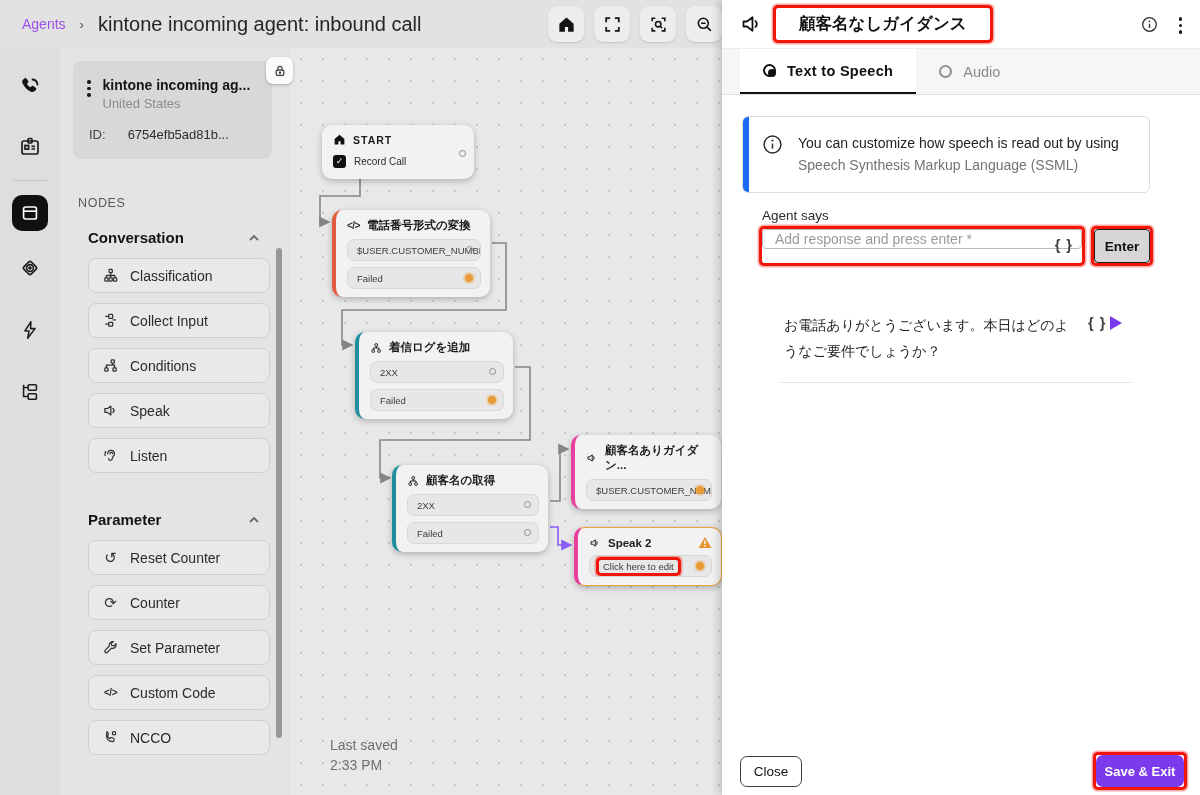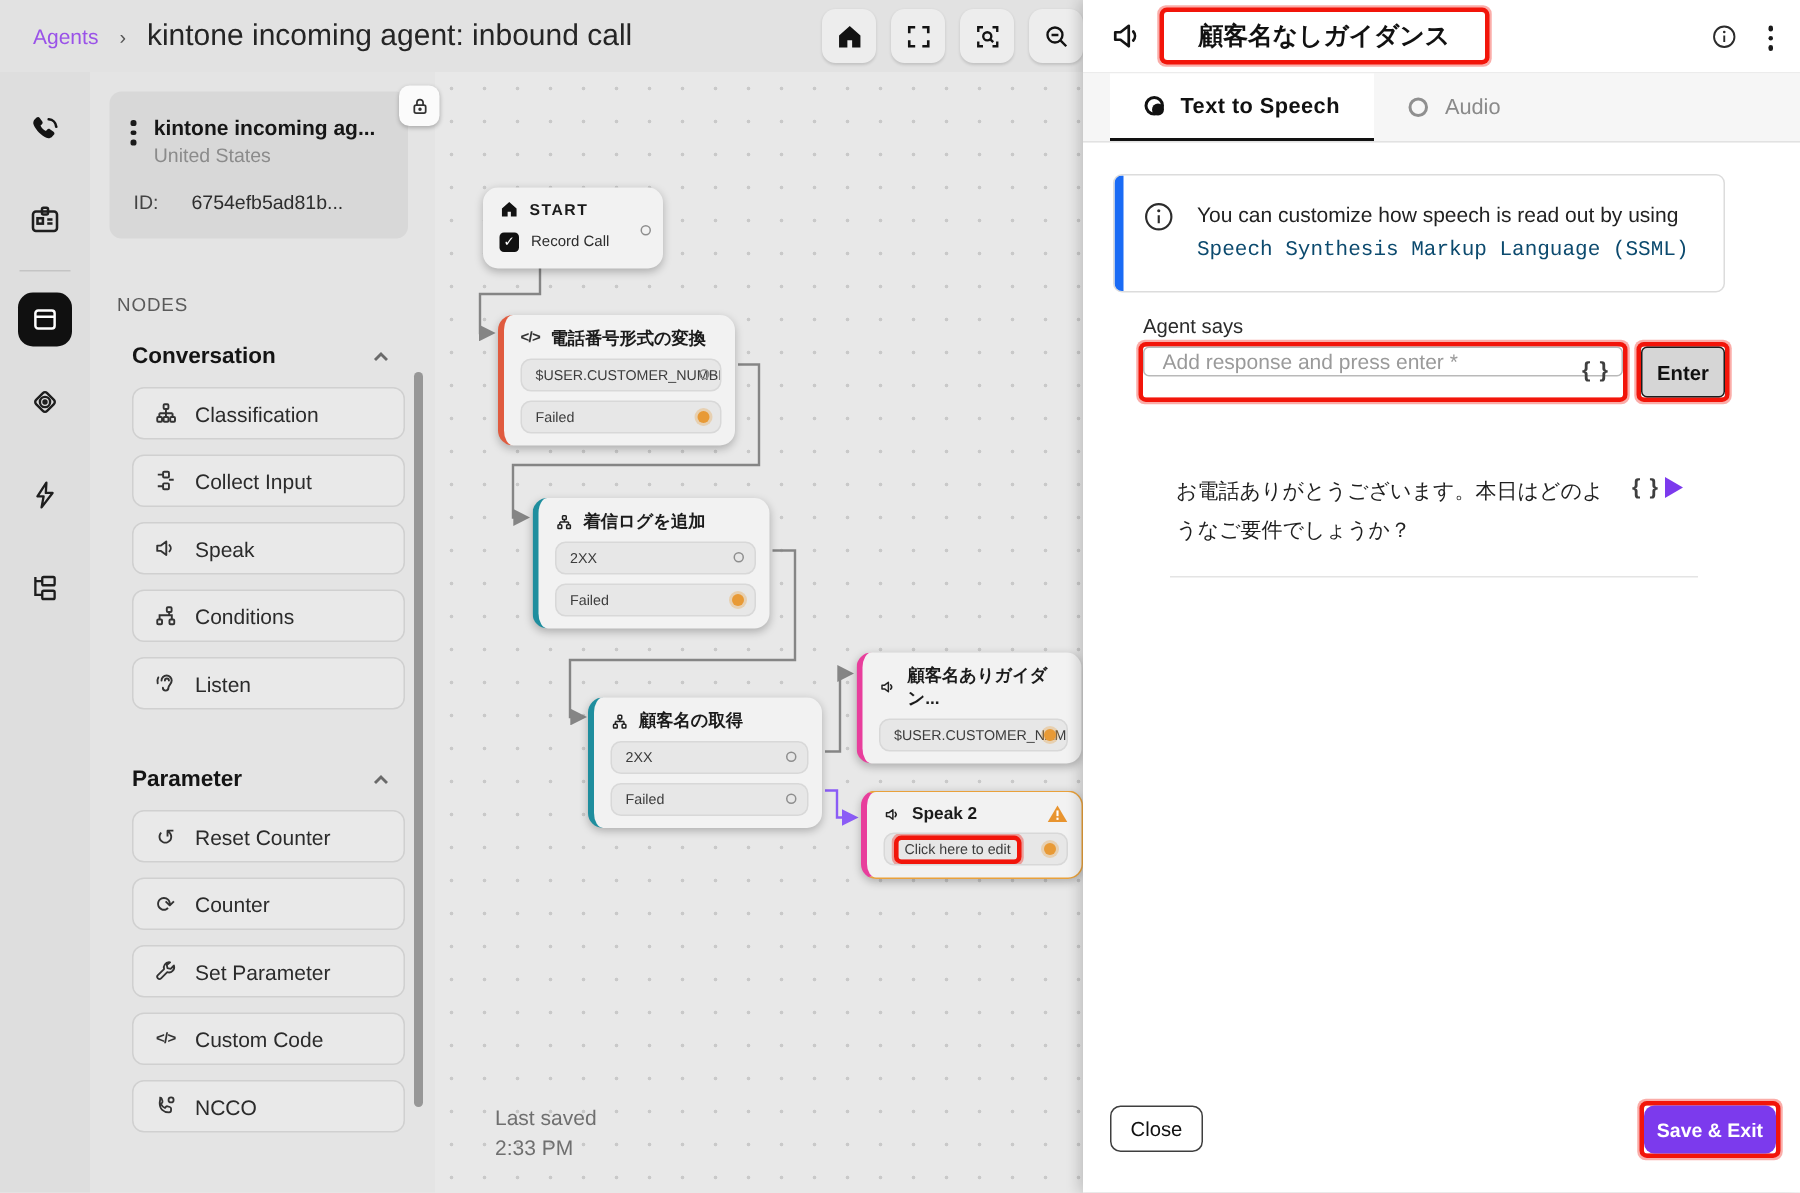--- a/index.html
+++ b/index.html
@@ -45,21 +45,21 @@
             background-image:radial-gradient(circle,#c9c9c9 1.1px, transparent 1.4px); background-size:22px 22px; overflow:hidden; }
   #wires { position:absolute; left:0; top:0; }
   .fnode { position:absolute; background:#f2f2f2; border-radius:10px; box-shadow:0 2px 6px rgba(0,0,0,.25); padding:8px 9px 8px 11px; }
   .fnode .hd { display:flex; align-items:center; gap:7px; font-size:11.5px; font-weight:bold; color:#1b1b1b; }
   .accent-orange { border-left:4px solid #e05b3f; }
   .accent-teal { border-left:4px solid #1f8e9e; }
   .accent-pink { border-left:4px solid #e83e9c; }
   .frow { position:relative; background:#e7e7e7; border:1px solid #d8d8d8; border-radius:7px; height:22px; display:flex; align-items:center; padding:0 24px 0 9px; font-size:9.5px; color:#3c3c3c; margin-top:6px; white-space:nowrap; overflow:hidden; }
   .dot-gray { position:absolute; right:7px; top:6px; width:7px; height:7px; border:1.6px solid #8e8e8e; border-radius:50%; }
   .dot-orange { position:absolute; right:7px; top:6px; width:8px; height:8px; background:#e89a36; border-radius:50%; box-shadow:0 0 0 2px rgba(232,154,54,.3); }
-  #node-start { left:32px; top:77px; width:120px; height:54px; }
+  #node-start { left:32px; top:77px; width:152px; height:54px; }
   #node-start .start-title { letter-spacing:1px; font-size:10.5px; }
   .start-row { display:flex; align-items:center; gap:8px; margin-top:9px; font-size:10px; color:#2d2d2d; }
   .checkbox { width:13px; height:13px; background:#111; border-radius:3px; color:#fff; font-size:9px; line-height:13px; text-align:center; }
   .port { position:absolute; right:8px; top:25px; width:7px; height:7px; border:1.6px solid #8e8e8e; border-radius:50%; background:#f2f2f2; }
   #node-phone { left:42px; top:162px; width:158px; }
   #node-log { left:65px; top:284px; width:158px; }
   #node-name { left:102px; top:417px; width:156px; }
   #node-guide { left:281px; top:387px; width:150px; }
   #node-speak2 { left:284px; top:479px; width:148px; border:1.5px solid #e9a13b; border-left:4px solid #e83e9c; }
   #node-speak2 .hd { justify-content:flex-start; }
@@ -75,36 +75,36 @@
   .tab { display:flex; align-items:center; gap:11px; padding:0 23px; font-size:14.5px; cursor:pointer; }
   .tab-active { background:#fff; border-bottom:2.5px solid #121212; font-weight:bold; color:#111; letter-spacing:.3px; }
   .tab-idle { color:#8a8a8a; }
   .radio-on { width:13px; height:13px; border:2px solid #111; border-radius:50%; position:relative; }
   .radio-on::after { content:""; position:absolute; left:2.5px; top:2.5px; width:8px; height:8px; background:#111; border-radius:50%; }
   .radio-off { width:13px; height:13px; border:2px solid #8f8f8f; border-radius:50%; }
   .panel-body { padding:21px 50px 0 20px; }
   .infobox { position:relative; border:1px solid #dcdcdc; border-radius:6px; padding:16px 16px 16px 18px; display:flex; gap:14px; overflow:hidden; }
   .infobox::before { content:""; position:absolute; left:0; top:0; bottom:0; width:6px; background:#1a6bf5; }
   .info-text { font-size:14px; color:#222; line-height:1.55; width:330px; }
-  .info-link { color:#0c4a6e; cursor:pointer;font-family:Liberation Mono, monospace; }
+  .info-link { color:#737373; cursor:pointer; }
   .agent-says { margin:15px 0 6px 20px; font-size:13.5px; color:#2b2b2b; }
   .input-row { margin-left:20px; display:flex; gap:12px; }
   .annot { box-shadow:0 0 0 3px #f2150a, 0 0 0 4.5px rgba(242,21,10,.35); border-radius:2px; }
   .resp-input-wrap { position:relative; flex:1; }
   .resp-input { width:100%; height:20px; border:1px solid #b9b9b9; border-radius:4px; padding:0 36px 0 12px; font-size:14px; color:#333; background:#fff; font-family:"Liberation Sans",sans-serif; }
   .resp-input::placeholder { color:#9a9a9a; }
   .braces { font-size:14.5px; font-weight:bold; color:#3f3f3f; letter-spacing:1px; white-space:nowrap; }
   .input-braces { position:absolute; right:9px; top:8px; }
   .enter-btn { width:56px; height:34px; background:#d6d6d6; border:1.5px solid #1d1d1d; border-radius:4px; font-size:13.5px; font-weight:bold; color:#111; font-family:"Liberation Sans",sans-serif; cursor:pointer; }
   .response-row { margin:18px 0 0 42px; display:flex; align-items:center; gap:16px; }
   .response-text { width:288px; font-size:14px; color:#1f1f1f; line-height:1.8;margin-top:32px; }
   .play-group { display:flex; align-items:center; gap:4px; }
   .play-tri { width:0; height:0; border-left:12px solid #7c3aed; border-top:7px solid transparent; border-bottom:7px solid transparent; cursor:pointer; }
   .resp-divider { margin:18px 0 0 38px; width:352px; border-top:1px solid #e4e4e4; }
-  .panel-footer { position:absolute; left:0; right:0; bottom:0; height:58px; display:flex; align-items:flex-start; justify-content:space-between; padding:0 16px 8px 18px; }
+  .panel-footer { position:absolute; left:0; right:0; bottom:0; height:58px; display:flex; align-items:flex-end; justify-content:space-between; padding:0 16px 8px 18px; }
   .close-btn { width:62px; height:31px; background:#fff; border:1.3px solid #3f3f3f; border-radius:7px; font-size:13.5px; color:#111; font-family:"Liberation Sans",sans-serif; cursor:pointer; }
   .save-btn { width:88px; height:32px; background:#7c3aed; border:none; border-radius:7px; font-size:13px; font-weight:bold; color:#fff; font-family:"Liberation Sans",sans-serif; cursor:pointer; }
 </style>
 </head>
 <body>
 
 <div id="topbar">
   <span class="crumb-agents">Agents</span>
   <span class="crumb-sep">›</span>
   <span class="crumb-title">kintone incoming agent: inbound call</span>
@@ -246,37 +246,37 @@
             <rect x="9.5" y="3.5" width="5.5" height="5.5" rx="1"></rect>
             <path d="M4.5 6.2 H9.5"></path>
             <rect x="9.5" y="14.5" width="5.5" height="5.5" rx="1"></rect>
             <path d="M4.5 17.2 H9.5 M15 11 H19.5"></path>
           </svg>
         </span>
       <span>Collect Input</span>
     </div>
     <div class="nodebtn">
       <span>
-          <svg width="17" height="17" viewBox="0 0 24 24" fill="none" stroke="#333" stroke-width="1.8" stroke-linejoin="round">
-            <path d="M4 9.5 V14.5 H7.5 L12.5 18.3 V5.7 L7.5 9.5 Z"></path>
-            <path d="M15.5 9 a4.3 4.3 0 0 1 0 6" stroke-linecap="round"></path>
-          </svg>
-        </span>
-      <span>Speak</span>
-    </div>
-    <div class="nodebtn">
-      <span>
           <svg width="17" height="17" viewBox="0 0 24 24" fill="none" stroke="#333" stroke-width="1.8">
             <rect x="4" y="15.5" width="4.5" height="4.5" rx="1"></rect>
             <rect x="15.5" y="15.5" width="4.5" height="4.5" rx="1"></rect>
             <rect x="13" y="4" width="4.5" height="4.5" rx="1"></rect>
             <path d="M6.2 15.5 V11.5 H17.7 V15.5 M15.2 8.5 V11.5"></path>
           </svg>
         </span>
       <span>Conditions</span>
+    </div>
+    <div class="nodebtn">
+      <span>
+          <svg width="17" height="17" viewBox="0 0 24 24" fill="none" stroke="#333" stroke-width="1.8" stroke-linejoin="round">
+            <path d="M4 9.5 V14.5 H7.5 L12.5 18.3 V5.7 L7.5 9.5 Z"></path>
+            <path d="M15.5 9 a4.3 4.3 0 0 1 0 6" stroke-linecap="round"></path>
+          </svg>
+        </span>
+      <span>Speak</span>
     </div>
     <div class="nodebtn">
       <span>
           <svg width="17" height="17" viewBox="0 0 24 24" fill="none" stroke="#333" stroke-width="1.8" stroke-linecap="round">
             <path d="M8 9.5 a4.8 4.8 0 1 1 9.6 0 c0 3.4-3.1 4-3.1 6.8 a2.6 2.6 0 0 1-5.2 0"></path>
             <path d="M11.2 9.5 a1.9 1.9 0 0 1 3.8 0"></path>
             <path d="M5 6.5 a7.5 7.5 0 0 0-.6 5.5"></path>
           </svg>
         </span>
       <span>Listen</span>

